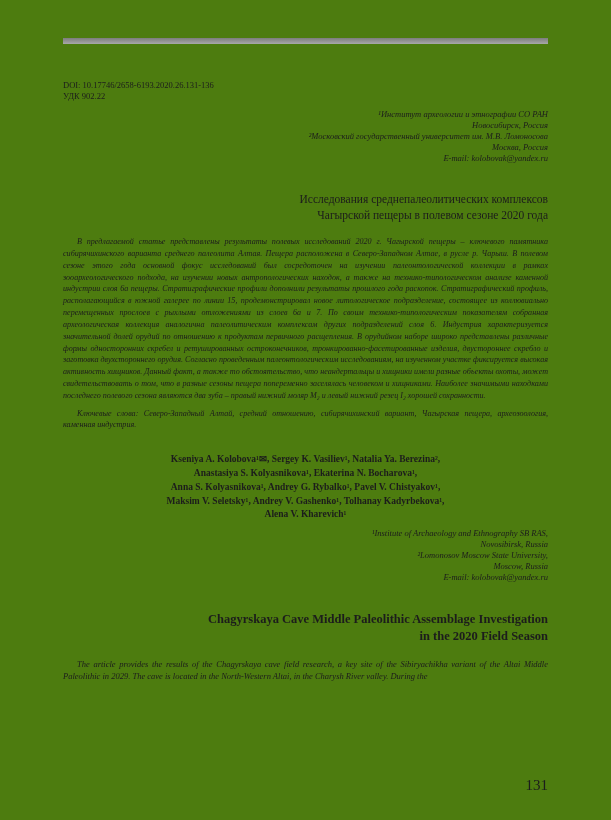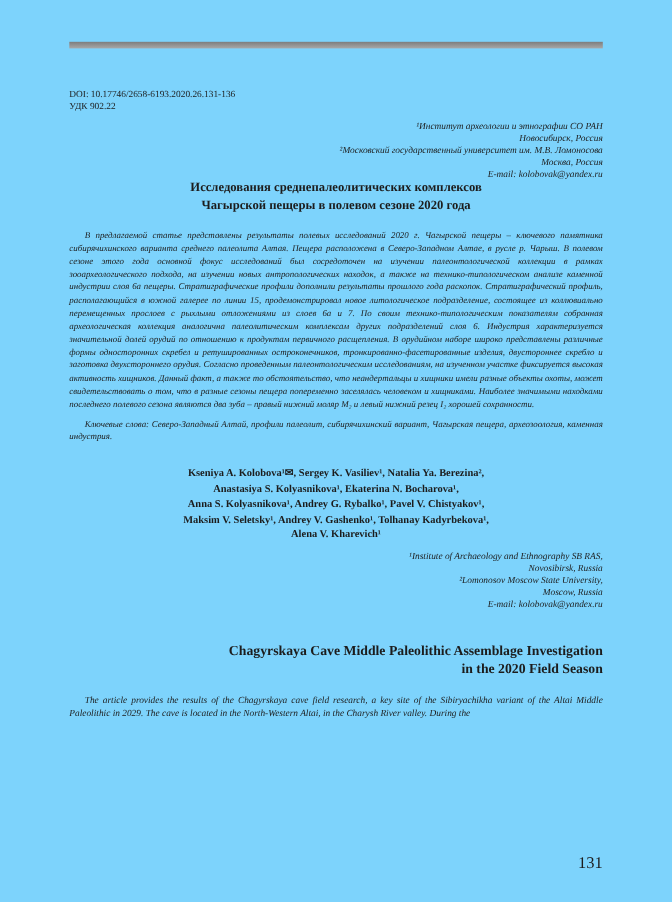--- a/index.html
+++ b/index.html
@@ -4,21 +4,21 @@
 <style>
   html, body {
     margin: 0;
     padding: 0;
     background: #ffffff;
   }
   .page {
     position: relative;
     width: 611px;
     height: 820px;
-    background: #7dd3fc;
+    background: #4d7c0f;
     font-family: "Liberation Serif", "DejaVu Serif", serif;
     color: #1c1c1c;
     overflow: hidden;
     box-sizing: border-box;
   }
   .content {
     margin: 0 63px;
     width: 485px;
   }
   .top-rule {
@@ -42,22 +42,23 @@
   }
   .affiliation {
     margin-top: 6px;
     text-align: right;
     font-style: italic;
     font-size: 8.5px;
     line-height: 1.3;
     white-space: pre-line;
   }
   .title-ru {
-    text-align: center;
-    font-weight: bold;
+    margin-top: 28px;
+    text-align: right;
+    font-weight: normal;
     font-size: 11.5px;
     line-height: 1.35;
     white-space: pre-line;
   }
   .abstract {
     margin-top: 13px;
     font-style: italic;
     font-size: 8.1px;
     line-height: 1.46;
     text-align: justify;
@@ -111,21 +112,21 @@
 Новосибирск, Россия
 ²Московский государственный университет им. М.В. Ломоносова
 Москва, Россия
 E-mail: kolobovak@yandex.ru</div>
 
     <div class="title-ru">Исследования среднепалеолитических комплексов
 Чагырской пещеры в полевом сезоне 2020 года</div>
 
     <div class="abstract">В предлагаемой статье представлены результаты полевых исследований 2020 г. Чагырской пещеры – ключевого памятника сибирячихинского варианта среднего палеолита Алтая. Пещера расположена в Северо-Западном Алтае, в русле р. Чарыш. В полевом сезоне этого года основной фокус исследований был сосредоточен на изучении палеонтологической коллекции в рамках зооархеологического подхода, на изучении новых антропологических находок, а также на технико-типологическом анализе каменной индустрии слоя 6а пещеры. Стратиграфические профили дополнили результаты прошлого года раскопок. Стратиграфический профиль, располагающийся в южной галерее по линии 15, продемонстрировал новое литологическое подразделение, состоящее из коллювиально перемещенных прослоев с рыхлыми отложениями из слоев 6а и 7. По своим технико-типологическим показателям собранная археологическая коллекция аналогична палеолитическим комплексам других подразделений слоя 6. Индустрия характеризуется значительной долей орудий по отношению к продуктам первичного расщепления. В орудийном наборе широко представлены различные формы односторонних скребел и ретушированных остроконечников, тронкированно-фасетированные изделия, двустороннее скребло и заготовка двухстороннего орудия. Согласно проведенным палеонтологическим исследованиям, на изученном участке фиксируется высокая активность хищников. Данный факт, а также то обстоятельство, что неандертальцы и хищники имели разные объекты охоты, может свидетельствовать о том, что в разные сезоны пещера попеременно заселялась человеком и хищниками. Наиболее значимыми находками последнего полевого сезона являются два зуба – правый нижний моляр M₂ и левый нижний резец I₂ хорошей сохранности.</div>
 
-    <div class="keywords">Ключевые слова: Северо-Западный Алтай, профили палеолит, сибирячихинский вариант, Чагырская пещера, археозоология, каменная индустрия.</div>
+    <div class="keywords">Ключевые слова: Северо-Западный Алтай, средний отношению, сибирячихинский вариант, Чагырская пещера, археозоология, каменная индустрия.</div>
 
     <div class="authors authors-en">Kseniya A. Kolobova¹✉, Sergey K. Vasiliev¹, Natalia Ya. Berezina²,
 Anastasiya S. Kolyasnikova¹, Ekaterina N. Bocharova¹,
 Anna S. Kolyasnikova¹, Andrey G. Rybalko¹, Pavel V. Chistyakov¹,
 Maksim V. Seletsky¹, Andrey V. Gashenko¹, Tolhanay Kadyrbekova¹,
 Alena V. Kharevich¹</div>
 
     <div class="affiliation">¹Institute of Archaeology and Ethnography SB RAS,
 Novosibirsk, Russia
 ²Lomonosov Moscow State University,

